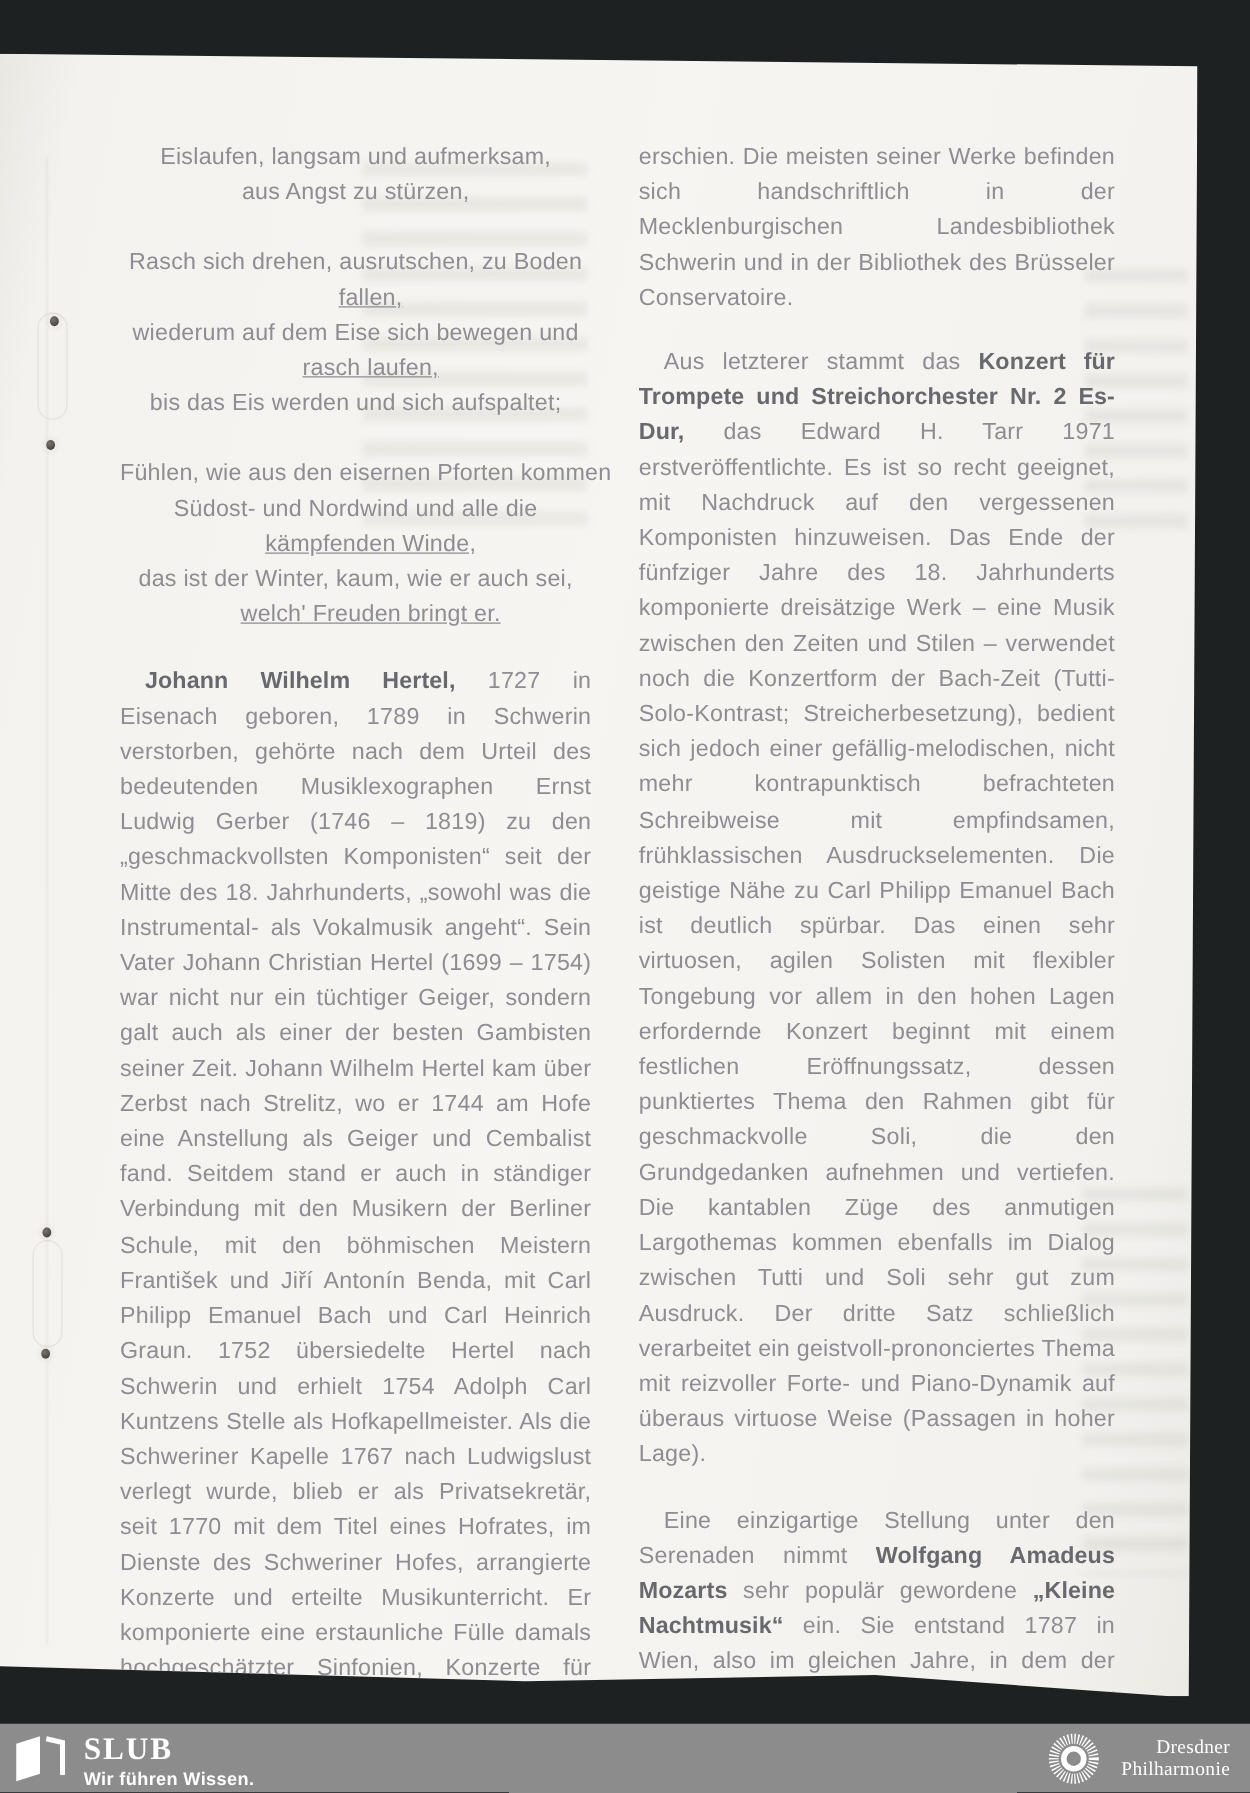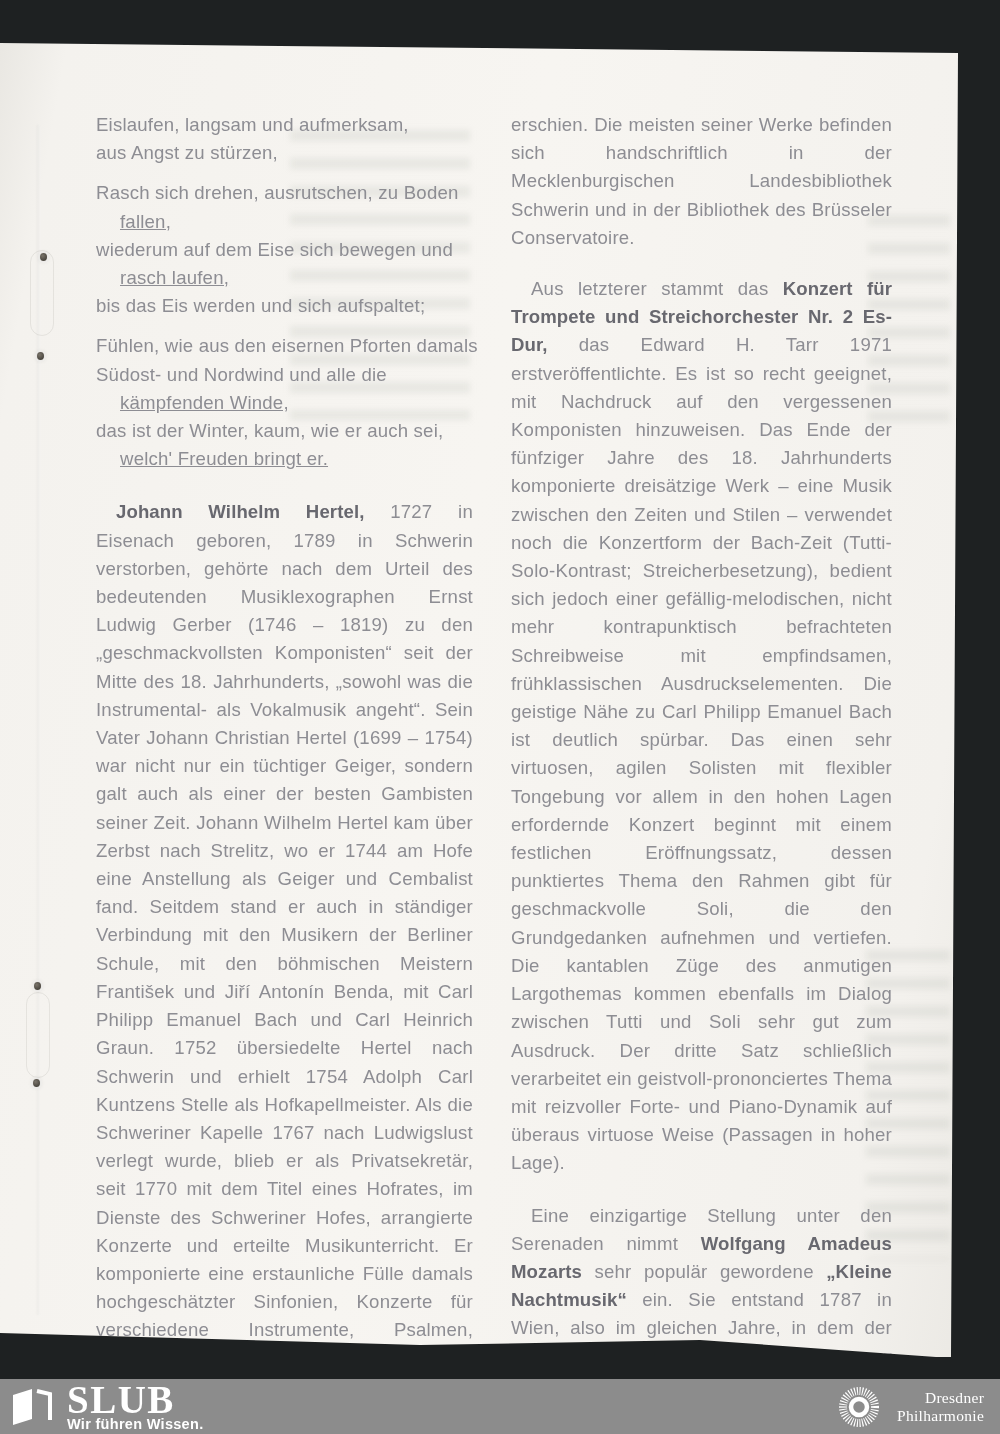--- a/index.html
+++ b/index.html
@@ -36,41 +36,41 @@
     filter:blur(3px); pointer-events:none;
   }
 
   
   .col {
     position:absolute; color:#8d8d93;
     font-size:18.6px; line-height:28.2px; letter-spacing:0.2px;
   }
   .col-left  { left:96px;  top:111px; width:377px; }
   .col-right { left:511px; top:111px; width:381px; }
-  .pline { white-space:nowrap; }
+  .pline { white-space:nowrap;text-align:center; }
   .pline.indent { padding-left:24px;text-decoration:underline; }
-  .pline.gap { margin-top:12px; }
+  .pline.gap { margin-top:28px; }
   .para { margin:0; text-align:justify; text-indent:20px; }
   .para.no-indent { text-indent:0; }
   .bold { font-weight:bold; color:#68686f; letter-spacing:0.1px; }
   #para-hertel { margin-top:25px; }
   #para-konzert { margin-top:23px; }
   #para-mozart { margin-top:24px; }
 
   
   .footer-bar {
     position:absolute; left:0; right:0; bottom:0; height:55px;
     background:#8c8c8c;
   }
   .slub { position:absolute; left:9px; top:5px; display:flex; }
   .slub svg { width:46px; height:46px; display:block; }
   .slub-text { margin-left:12px; color:#fff; }
   .slub-name {
     font-family:"Liberation Serif", serif; font-weight:bold;
-    font-size:39px; line-height:31px; letter-spacing:1.5px;
+    font-size:25px; line-height:31px; letter-spacing:1.5px;
   }
   .slub-tagline {
     font-size:14.5px; font-weight:bold; line-height:18px; letter-spacing:0.3px;
   }
   .phil { position:absolute; left:834px; top:3px; display:flex; align-items:center;text-align:right; }
   .phil svg { width:50px; height:50px; display:block; }
   .phil-text {
     margin-left:13px; color:#fff;
     font-family:"Liberation Serif", serif;
     font-size:15.5px; line-height:18.5px; letter-spacing:0.3px;
@@ -95,21 +95,21 @@
 
   <div class="col col-left">
     <div class="poem">
       <div class="pline">Eislaufen, langsam und aufmerksam,</div>
       <div class="pline">aus Angst zu stürzen,</div>
       <div class="pline gap">Rasch sich drehen, ausrutschen, zu Boden</div>
       <div class="pline indent">fallen,</div>
       <div class="pline">wiederum auf dem Eise sich bewegen und</div>
       <div class="pline indent">rasch laufen,</div>
       <div class="pline">bis das Eis werden und sich aufspaltet;</div>
-      <div class="pline gap">Fühlen, wie aus den eisernen Pforten damals</div>
+      <div class="pline gap">Fühlen, wie aus den eisernen Pforten kommen</div>
       <div class="pline">Südost- und Nordwind und alle die</div>
       <div class="pline indent">kämpfenden Winde,</div>
       <div class="pline">das ist der Winter, kaum, wie er auch sei,</div>
       <div class="pline indent">welch' Freuden bringt er.</div>
     </div>
     <p class="para" id="para-hertel"><span class="bold">Johann Wilhelm Hertel,</span><span> 1727 in Eisenach geboren, 1789 in Schwerin verstorben, gehörte nach dem Urteil des bedeutenden Musiklexographen Ernst Ludwig Gerber (1746 – 1819) zu den „geschmackvollsten Komponisten“ seit der Mitte des 18. Jahrhunderts, „sowohl was die Instrumental- als Vokalmusik angeht“. Sein Vater Johann Christian Hertel (1699 – 1754) war nicht nur ein tüchtiger Geiger, sondern galt auch als einer der besten Gambisten seiner Zeit. Johann Wilhelm Hertel kam über Zerbst nach Strelitz, wo er 1744 am Hofe eine Anstellung als Geiger und Cembalist fand. Seitdem stand er auch in ständiger Verbindung mit den Musikern der Berliner Schule, mit den böhmischen Meistern František und Jiří Antonín Benda, mit Carl Philipp Emanuel Bach und Carl Heinrich Graun. 1752 übersiedelte Hertel nach Schwerin und erhielt 1754 Adolph Carl Kuntzens Stelle als Hofkapellmeister. Als die Schweriner Kapelle 1767 nach Ludwigslust verlegt wurde, blieb er als Privatsekretär, seit 1770 mit dem Titel eines Hofrates, im Dienste des Schweriner Hofes, arrangierte Konzerte und erteilte Musikunterricht. Er komponierte eine erstaunliche Fülle damals hochgeschätzter Sinfonien, Konzerte für verschiedene Instrumente, Psalmen, Kantaten, Oratorien, Lieder, Klaviersonaten, von denen allerdings kaum etwas im Druck</span></p>
   </div>
 
   <div class="col col-right">
     <p class="para no-indent" id="para-continuation">erschien. Die meisten seiner Werke befinden sich handschriftlich in der Mecklenburgischen Landesbibliothek Schwerin und in der Bibliothek des Brüsseler Conservatoire.</p>

